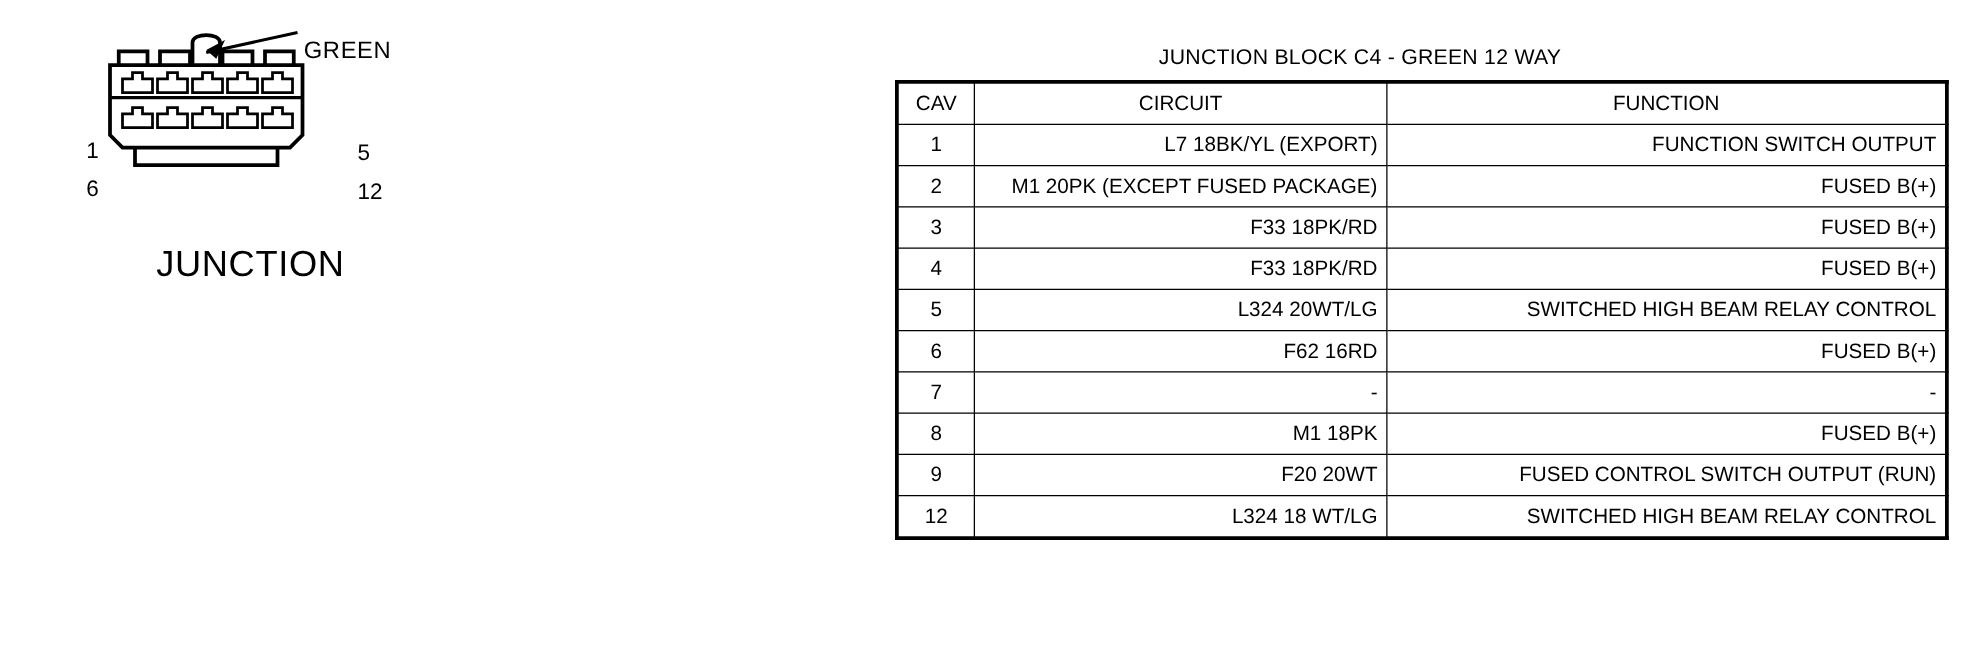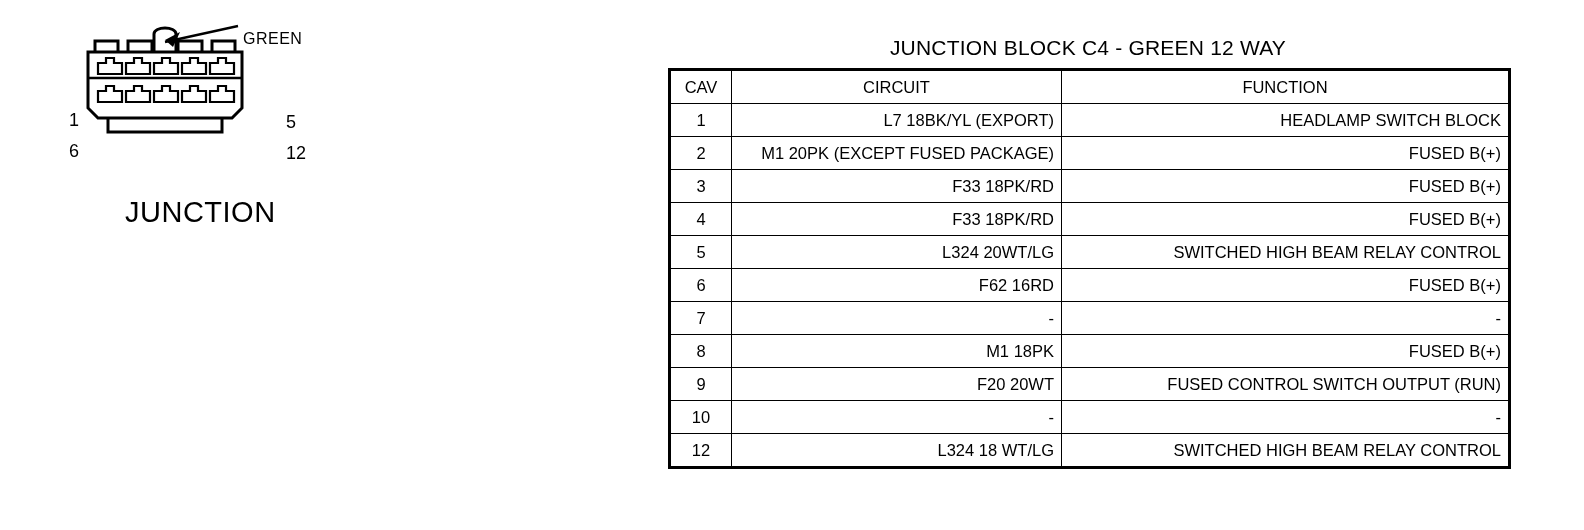--- a/index.html
+++ b/index.html
@@ -26,21 +26,21 @@
   }
   #connector-svg {
     position: absolute;
     left: 40px;
     top: 8px;
   }
   .green-label {
     position: absolute;
     left: 243px;
     top: 30px;
-    font-size: 16px;
+    font-size: 19px;
     letter-spacing: 0.5px;
     white-space: nowrap;
   }
   .pin-num {
     position: absolute;
     font-size: 18px;
   }
   #pin-1  { left: 69px;  top: 110px; }
   #pin-6  { left: 69px;  top: 141px; }
   #pin-5  { left: 286px; top: 112px; }
@@ -57,31 +57,32 @@
 
   
   #table-panel {
     position: absolute;
     left: 668px;
     top: 0;
     width: 840px;
   }
   #table-title {
     text-align: center;
-    font-size: 21px;
+    font-size: 17px;
     letter-spacing: 0.2px;
     margin-top: 36px;
     margin-bottom: 8px;
     width: 840px;
   }
   table.pinout {
     border-collapse: collapse;
     table-layout: fixed;
     width: 840px;
     border: 3px solid #000;
+    margin-left: 48px;
   }
   table.pinout td, table.pinout th {
     border: 1.5px solid #000;
     height: 32px;
     font-size: 16.5px;
     font-weight: normal;
     padding: 0 7px;
     vertical-align: middle;
     white-space: nowrap;
     overflow: hidden;
@@ -159,21 +160,21 @@
     </colgroup>
     <tbody id="table-body">
       <tr class="hdr">
         <td>CAV</td>
         <td>CIRCUIT</td>
         <td>FUNCTION</td>
       </tr>
     <tr>
           <td class="cav-cell">1</td>
           <td class="cir-cell">L7 18BK/YL (EXPORT)</td>
-          <td class="fun-cell">HEADLAMP SWITCH BLOCK</td>
+          <td class="fun-cell">FUNCTION SWITCH OUTPUT</td>
         </tr>
         <tr>
           <td class="cav-cell">2</td>
           <td class="cir-cell">M1 20PK (EXCEPT FUSED PACKAGE)</td>
           <td class="fun-cell">FUSED B(+)</td>
         </tr>
         <tr>
           <td class="cav-cell">3</td>
           <td class="cir-cell">F33 18PK/RD</td>
           <td class="fun-cell">FUSED B(+)</td>
@@ -202,24 +203,19 @@
           <td class="cav-cell">8</td>
           <td class="cir-cell">M1 18PK</td>
           <td class="fun-cell">FUSED B(+)</td>
         </tr>
         <tr>
           <td class="cav-cell">9</td>
           <td class="cir-cell">F20 20WT</td>
           <td class="fun-cell">FUSED CONTROL SWITCH OUTPUT (RUN)</td>
         </tr>
         <tr>
-          <td class="cav-cell">10</td>
-          <td class="cir-cell">-</td>
-          <td class="fun-cell">-</td>
-        </tr>
-        <tr>
           <td class="cav-cell">12</td>
           <td class="cir-cell">L324 18 WT/LG</td>
           <td class="fun-cell">SWITCHED HIGH BEAM RELAY CONTROL</td>
         </tr>
       </tbody>
   </table>
 </div>
 
 </body></html>

